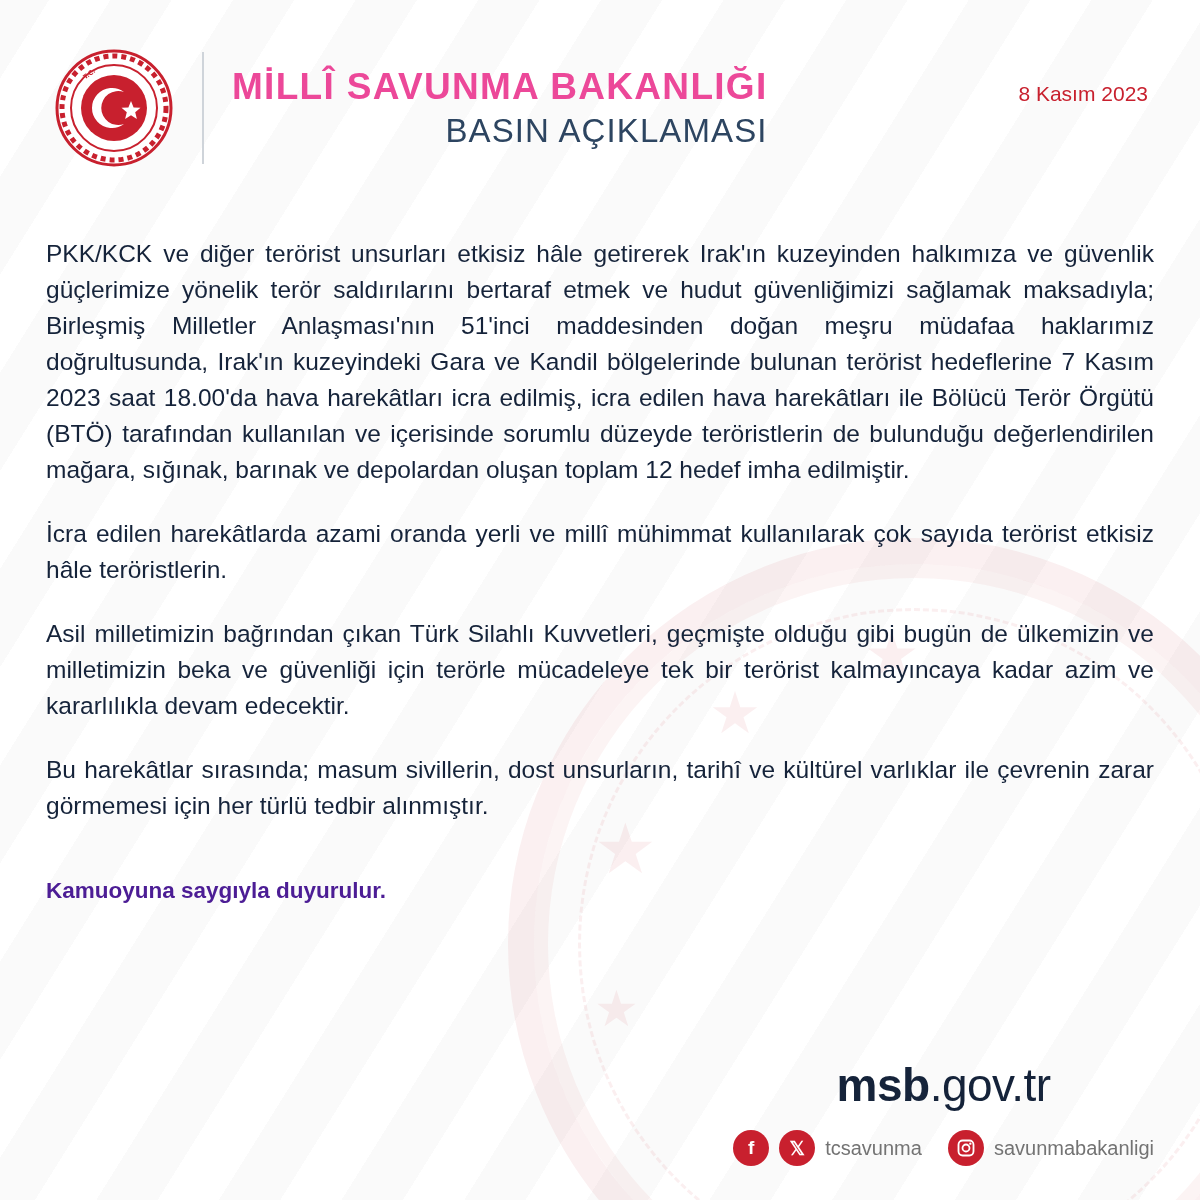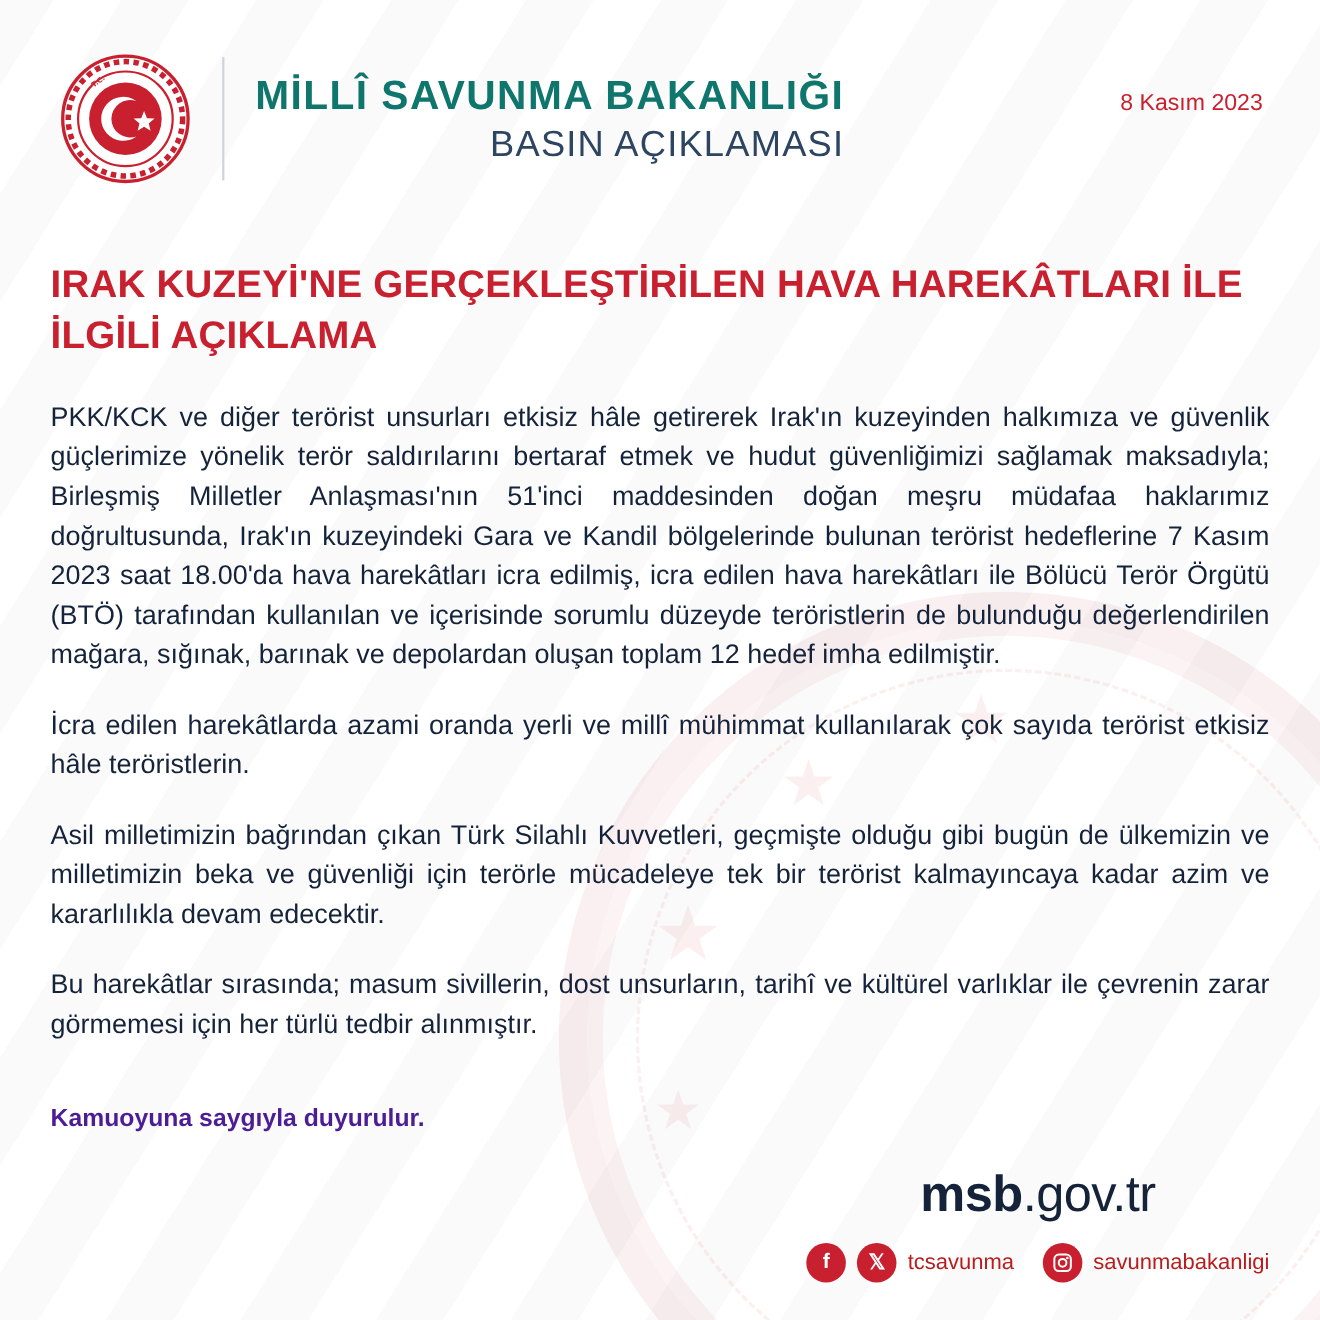--- a/index.html
+++ b/index.html
@@ -96,21 +96,21 @@
   }
   .titles {
     display: flex;
     flex-direction: column;
     justify-content: center;
   }
   .title-main {
     font-size: 37px;
     font-weight: 700;
     letter-spacing: 1.3px;
-    color: #0f766e;
+    color: #ec4899;
     line-height: 1.14;
   }
   .title-sub {
     font-size: 33px;
     font-weight: 400;
     letter-spacing: 1.1px;
     color: #2d4561;
     line-height: 1.2;
     margin-top: 3px;
     text-align: right;
@@ -190,21 +190,21 @@
     display: inline-flex;
     align-items: center;
     justify-content: center;
     color: #fff;
     font-size: 19px;
     font-weight: 700;
     flex: 0 0 36px;
   }
   .handle {
     font-size: 20px;
-    color: #b91c1c;
+    color: #737373;
     margin-right: 16px;
   }
   .handle:last-child { margin-right: 0; }
 </style>
 </head>
 <body>
 
 <div class="bg-stripes"></div>
 <div class="bg-seal">
   <span class="star s1">★</span>
@@ -236,21 +236,20 @@
     <div class="titles">
       <div class="title-main">MİLLÎ SAVUNMA BAKANLIĞI</div>
       <div class="title-sub">BASIN AÇIKLAMASI</div>
     </div>
 
     <div class="date">8 Kasım 2023</div>
   </header>
 
   <main class="content">
 
-    <h1 class="headline">IRAK KUZEYİ'NE GERÇEKLEŞTİRİLEN HAVA HAREKÂTLARI İLE İLGİLİ AÇIKLAMA</h1>
 
     <p class="para"><span>PKK/KCK ve diğer terörist unsurları etkisiz hâle getirerek Irak'ın kuzeyinden halkımıza ve güvenlik güçlerimize yönelik terör saldırılarını bertaraf etmek ve hudut güvenliğimizi sağlamak maksadıyla; Birleşmiş Milletler Anlaşması'nın 51'inci maddesinden doğan meşru müdafaa haklarımız doğrultusunda, Irak'ın kuzeyindeki </span><b>Gara ve Kandil</b><span> bölgelerinde bulunan terörist hedeflerine </span><b>7 Kasım 2023 saat 18.00'da</b><span> hava harekâtları icra edilmiş, icra edilen hava harekâtları ile Bölücü Terör Örgütü (BTÖ) tarafından kullanılan ve içerisinde sorumlu düzeyde teröristlerin de bulunduğu değerlendirilen mağara, sığınak, barınak ve depolardan oluşan toplam </span><b>12</b><span> hedef imha edilmiştir.</span></p>
 
     <p class="para">İcra edilen harekâtlarda azami oranda yerli ve millî mühimmat kullanılarak çok sayıda terörist etkisiz hâle teröristlerin.</p>
 
     <p class="para">Asil milletimizin bağrından çıkan Türk Silahlı Kuvvetleri, geçmişte olduğu gibi bugün de ülkemizin ve milletimizin beka ve güvenliği için terörle mücadeleye tek bir terörist kalmayıncaya kadar azim ve kararlılıkla devam edecektir.</p>
 
     <p class="para">Bu harekâtlar sırasında; masum sivillerin, dost unsurların, tarihî ve kültürel varlıklar ile çevrenin zarar görmemesi için her türlü tedbir alınmıştır.</p>
 
     <div class="closing">Kamuoyuna saygıyla duyurulur.</div>

